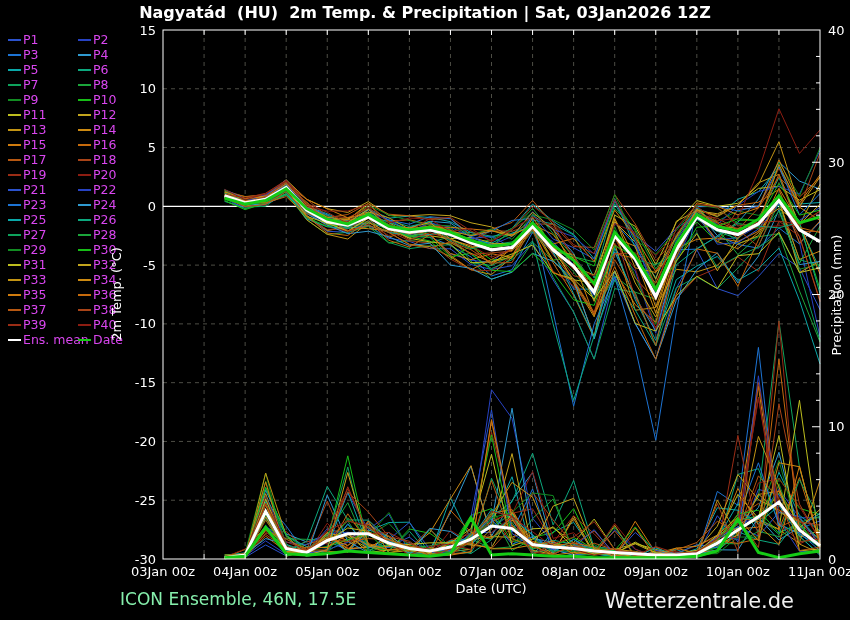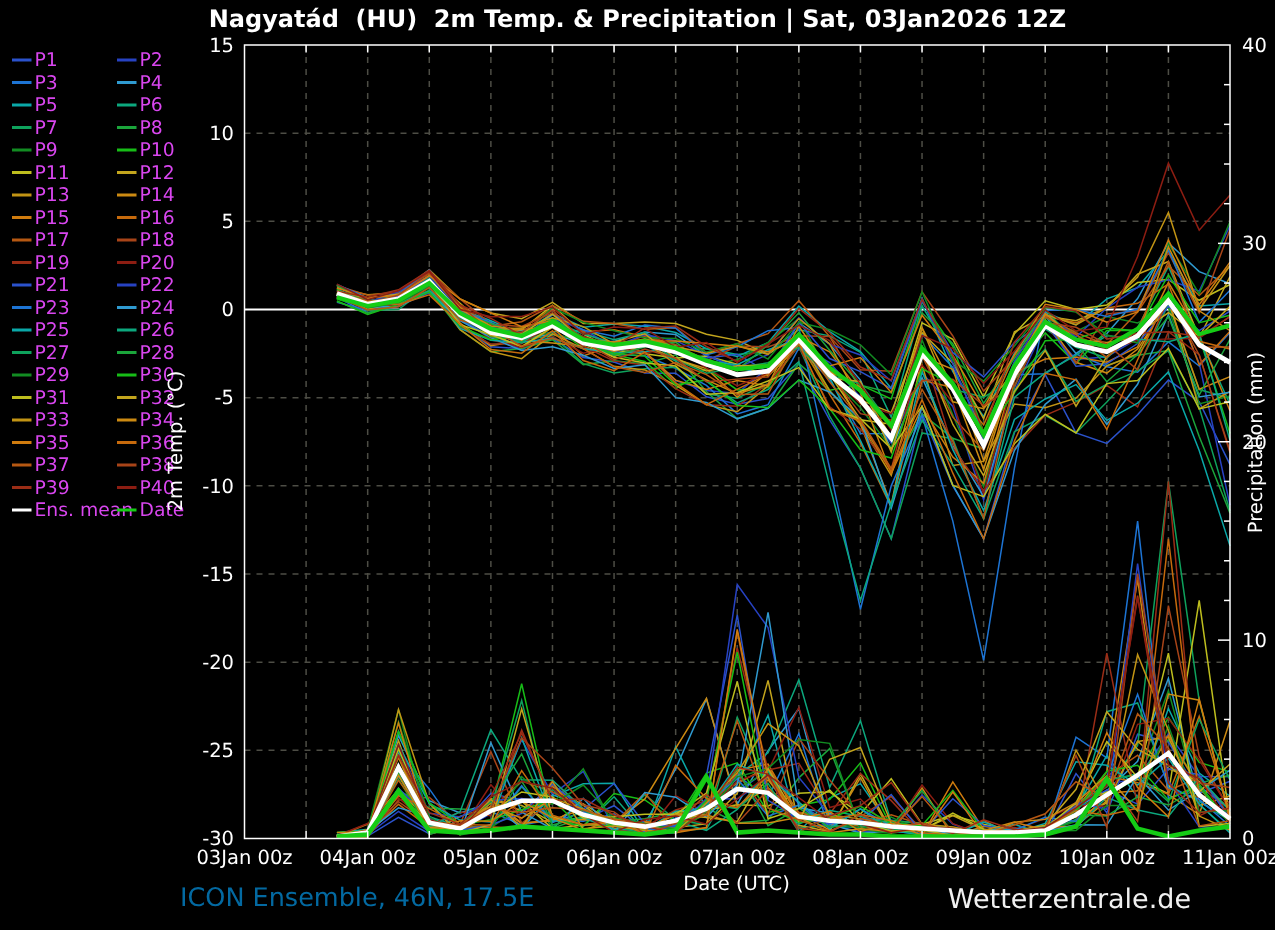--- a/index.html
+++ b/index.html
@@ -10,22 +10,22 @@
   #legend{position:absolute;left:8px;top:32px;display:grid;
           grid-template-columns:70px 86px;grid-auto-rows:15px;}
   .leg-item{display:flex;align-items:center;font-size:12.5px;line-height:15px;white-space:nowrap;}
   .dash{display:inline-block;width:13px;height:2px;margin-right:2px;flex:none;}
   .leg-lbl{color:#d946ef;}
   #chart{position:absolute;left:0;top:0;}
   .grid{stroke:#4d4d45;stroke-width:1;stroke-dasharray:4 4;}
   .zero{stroke:#ffffff;stroke-width:1.4;}
   .tick{stroke:#ffffff;stroke-width:1;}
   .ticklabel{fill:#ffffff;font-size:13px;font-family:"DejaVu Sans",sans-serif;}
-  .footer-left{position:absolute;left:120px;top:589px;font-size:17px;color:#0369a1;}
-  .footer-right{position:absolute;right:56px;top:589px;font-size:18px;color:#f0f0f0;}
+  .footer-left{position:absolute;left:120px;top:589px;font-size:17px;color:#86efac;}
+  .footer-right{position:absolute;right:56px;top:589px;font-size:21px;color:#f0f0f0;}
 </style>
 </head>
 <body>
 
 <div class="screen">
   <div class="title">Nagyatád  (HU)  2m Temp. &amp; Precipitation | Sat, 03Jan2026 12Z</div>
 
   <div id="legend">
       <div class="leg-item">
         <span class="dash" style="background: rgb(43, 82, 204);"></span>

